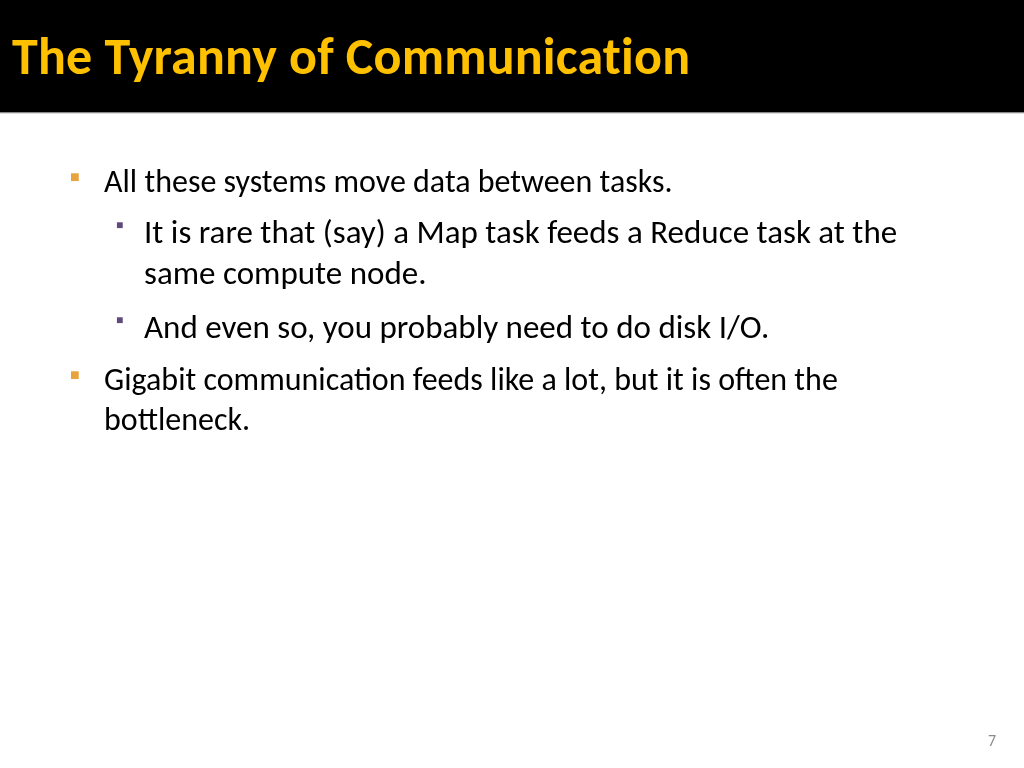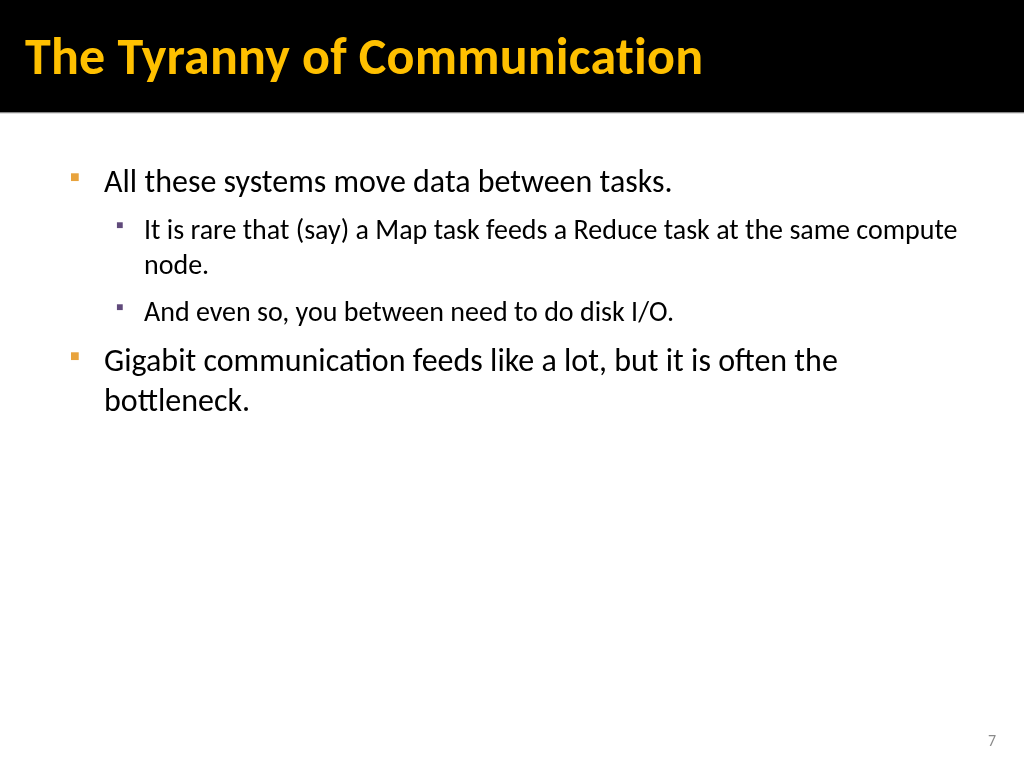--- a/index.html
+++ b/index.html
@@ -1,39 +1,39 @@
 <!DOCTYPE html>
 <html><head>
 <meta charset="utf-8">
 <style>
   * { margin: 0; padding: 0; box-sizing: border-box; }
   html, body { width: 1024px; height: 768px; font-family: Calibri, "Segoe UI", Arial, sans-serif; background: #fff; overflow: hidden; }
   .slide { width: 1024px; height: 768px; position: relative; background: #fff; }
-  .title-bar { width: 100%; height: 112px; background: #000; display: flex; align-items: center; padding-left: 25px; }
+  .title-bar { width: 100%; height: 112px; background: #000; display: flex; align-items: center; padding-left: 12px; }
   .title-text { color: #ffc000; font-size: 52px; font-weight: 700; letter-spacing: 0.2px; }
   .divider { width: 100%; height: 0; border-top: 1px solid #888; border-bottom: 1px solid #ddd; }
   .content { padding: 48px 48px 0 64px; }
   ul { list-style: none; }
   li { position: relative; color: #000; line-height: 1.25; }
   .lvl1 { font-size: 32px; padding-left: 40px; margin-bottom: 10px; }
   .lvl1::before { content: "■"; position: absolute; left: 6px; top: 5px; color: #e8a33d; font-size: 16px; }
-  .lvl2 { font-size: 28px; padding-left: 80px; margin-bottom: 12px; }
+  .lvl2 { font-size: 33px; padding-left: 80px; margin-bottom: 12px; }
   .lvl2::before { content: "■"; position: absolute; left: 52px; top: 6px; color: #604a7b; font-size: 12px; }
   .page-num { position: absolute; bottom: 18px; right: 28px; font-size: 16px; color: #8a8a8a; }
 </style>
 </head>
 <body>
 
 <div class="slide">
   <div class="title-bar">
     <div class="title-text">The Tyranny of Communication</div>
   </div>
   <div class="divider"></div>
   <div class="content">
     <ul>
       <li class="lvl1">All these systems move data between tasks.</li>
       <li class="lvl2">It is rare that (say) a Map task feeds a Reduce task at the same compute node.</li>
-      <li class="lvl2">And even so, you between need to do disk I/O.</li>
+      <li class="lvl2">And even so, you probably need to do disk I/O.</li>
       <li class="lvl1">Gigabit communication feeds like a lot, but it is often the bottleneck.</li>
     </ul>
   </div>
   <div class="page-num">7</div>
 </div>
 
 </body></html>

